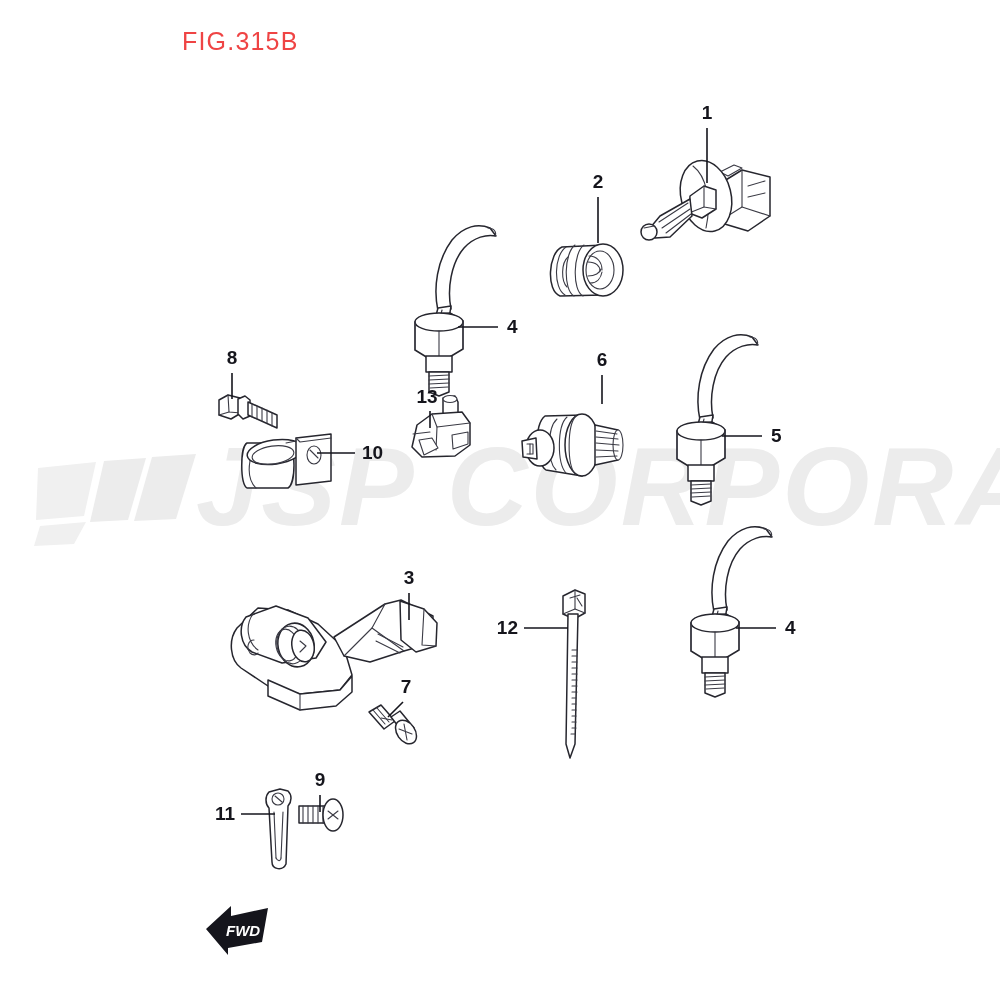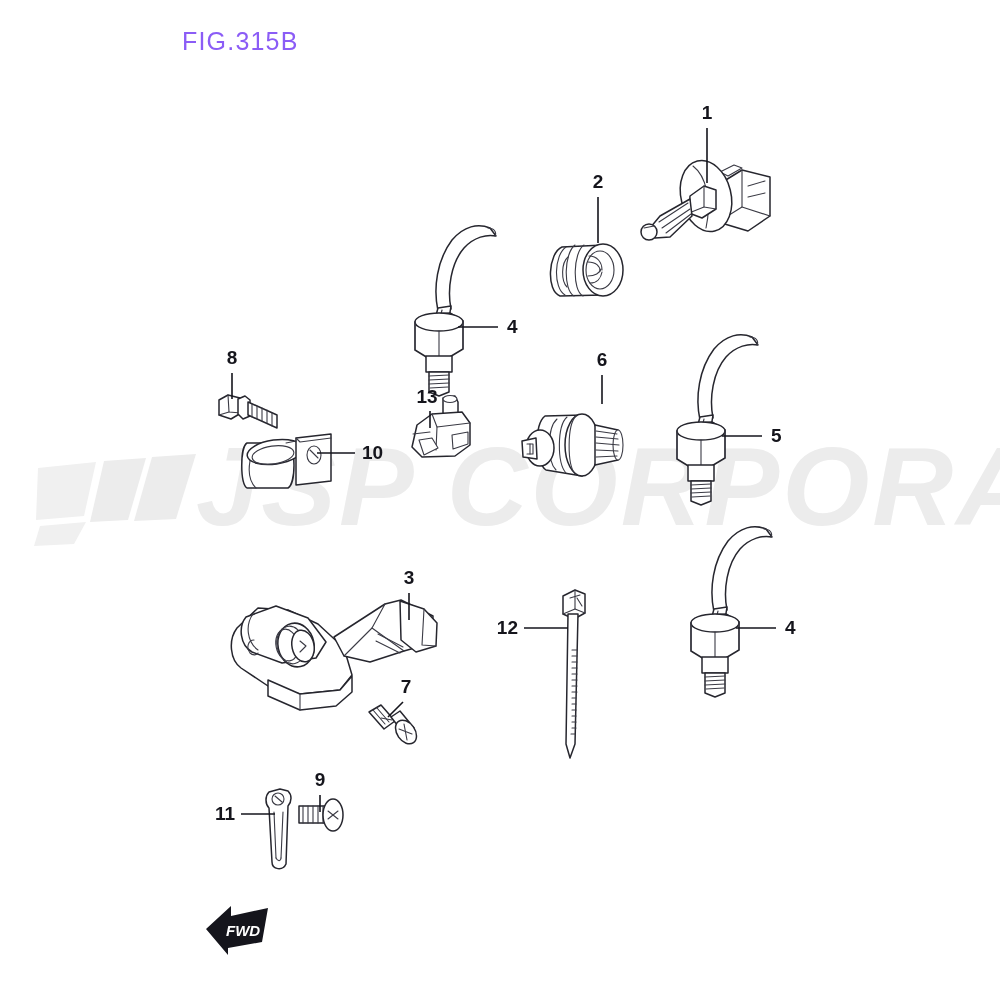--- a/index.html
+++ b/index.html
@@ -21,21 +21,21 @@
     width: 1000px;
     height: 1000px;
   }
   #page-title {
     position: absolute;
     left: 182px;
     top: 27px;
     font-size: 25px;
     font-weight: 400;
     letter-spacing: 1.2px;
-    color: #8b5cf6;
+    color: #ef4444;
     font-family: "Liberation Sans", sans-serif;
     white-space: nowrap;
   }
   .svg-layer {
     position: absolute;
     left: 0;
     top: 0;
     width: 1000px;
     height: 1000px;
   }

